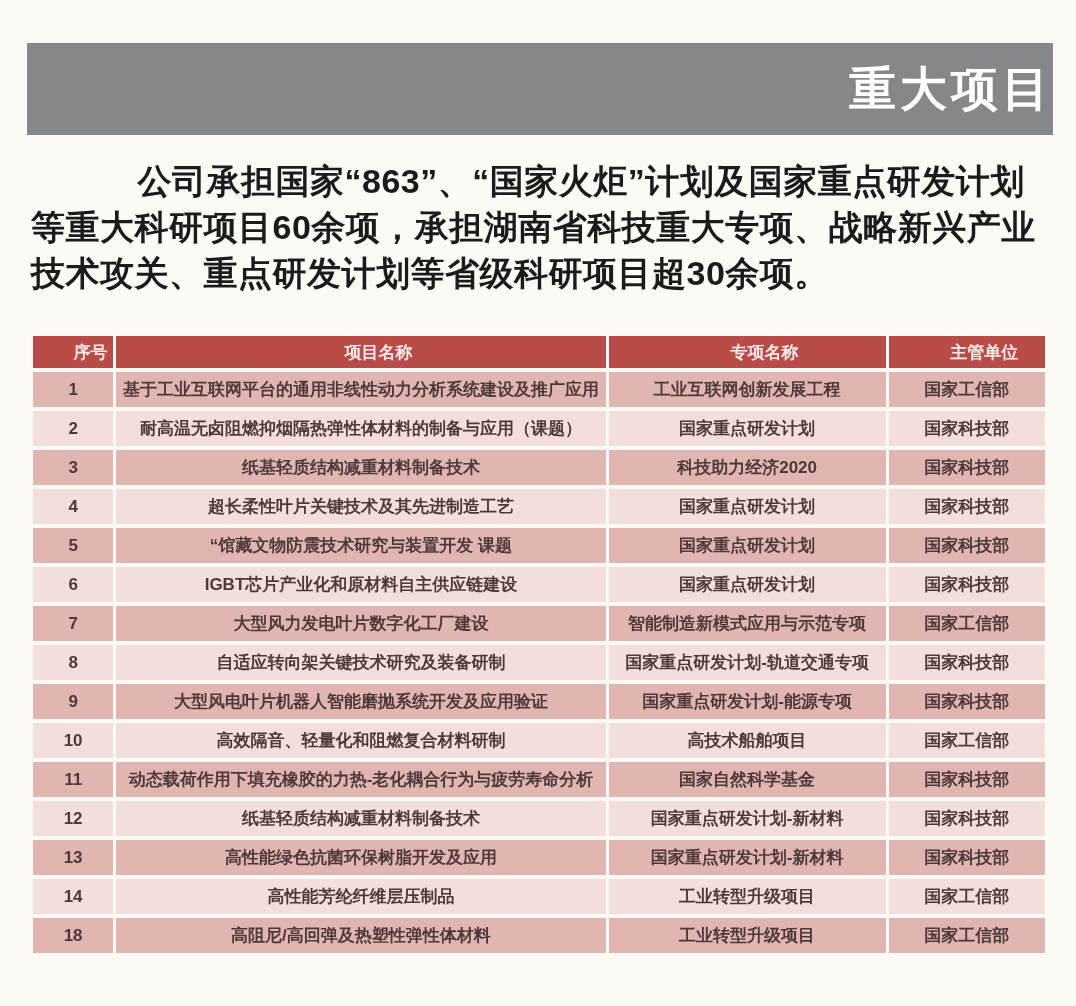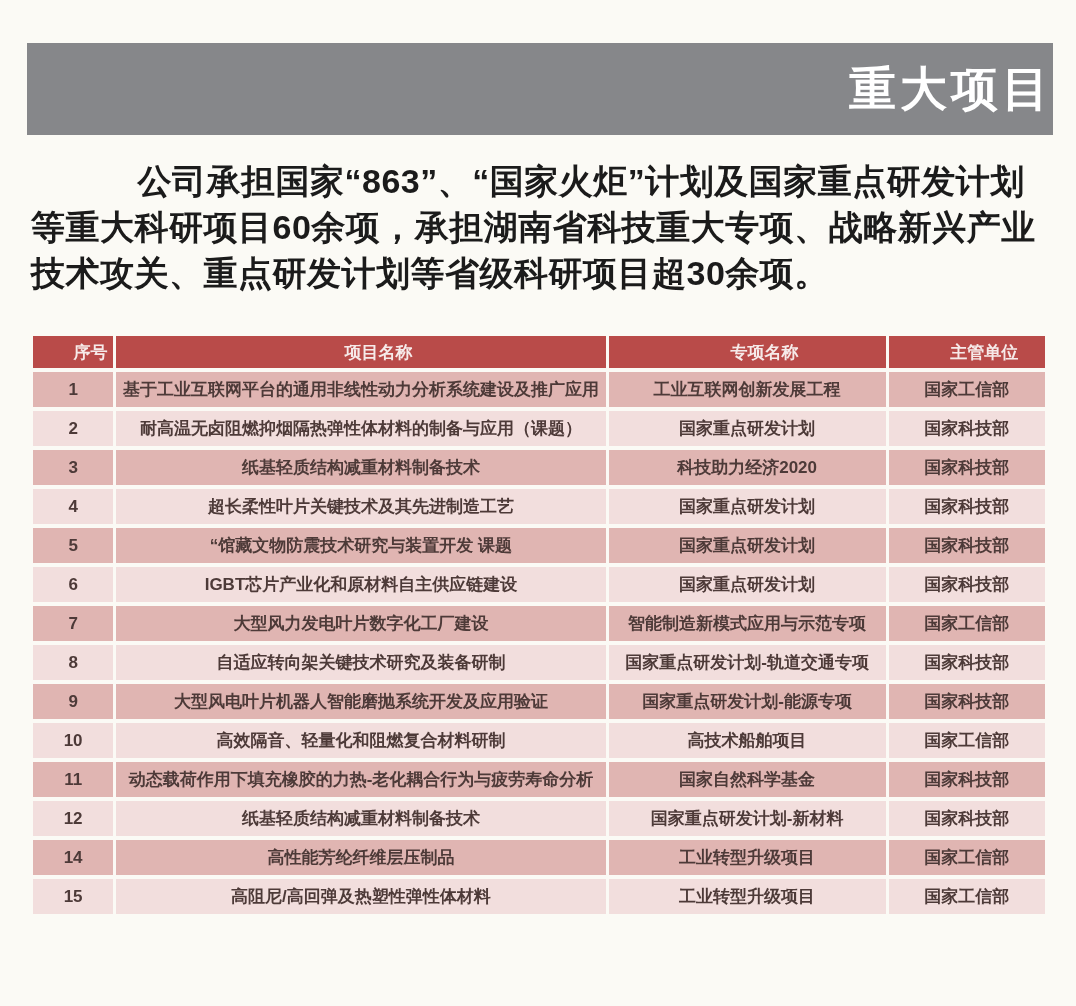--- a/index.html
+++ b/index.html
@@ -192,28 +192,34 @@
     <td>国家科技部</td>
   </tr>
 
   <tr>
     <td>12</td>
     <td>纸基轻质结构减重材料制备技术</td>
     <td>国家重点研发计划-新材料</td>
     <td>国家科技部</td>
   </tr>
 
+  <tr>
+    <td>13</td>
+    <td>高性能绿色抗菌环保树脂开发及应用</td>
+    <td>国家重点研发计划-新材料</td>
+    <td>国家科技部</td>
+  </tr>
 
   <tr>
     <td>14</td>
     <td>高性能芳纶纤维层压制品</td>
     <td>工业转型升级项目</td>
     <td>国家工信部</td>
   </tr>
 
   <tr>
-    <td>15</td>
+    <td>18</td>
     <td>高阻尼/高回弹及热塑性弹性体材料</td>
     <td>工业转型升级项目</td>
     <td>国家工信部</td>
   </tr>
 </tbody>
 </table>
 
 </body></html>

